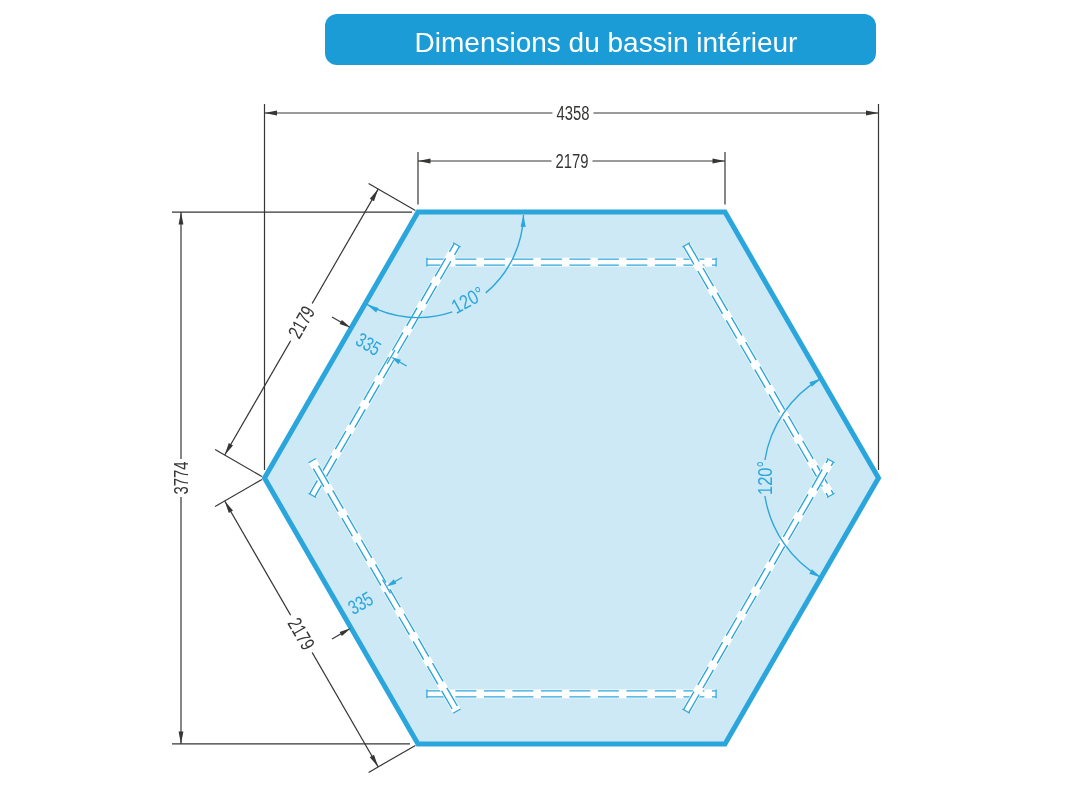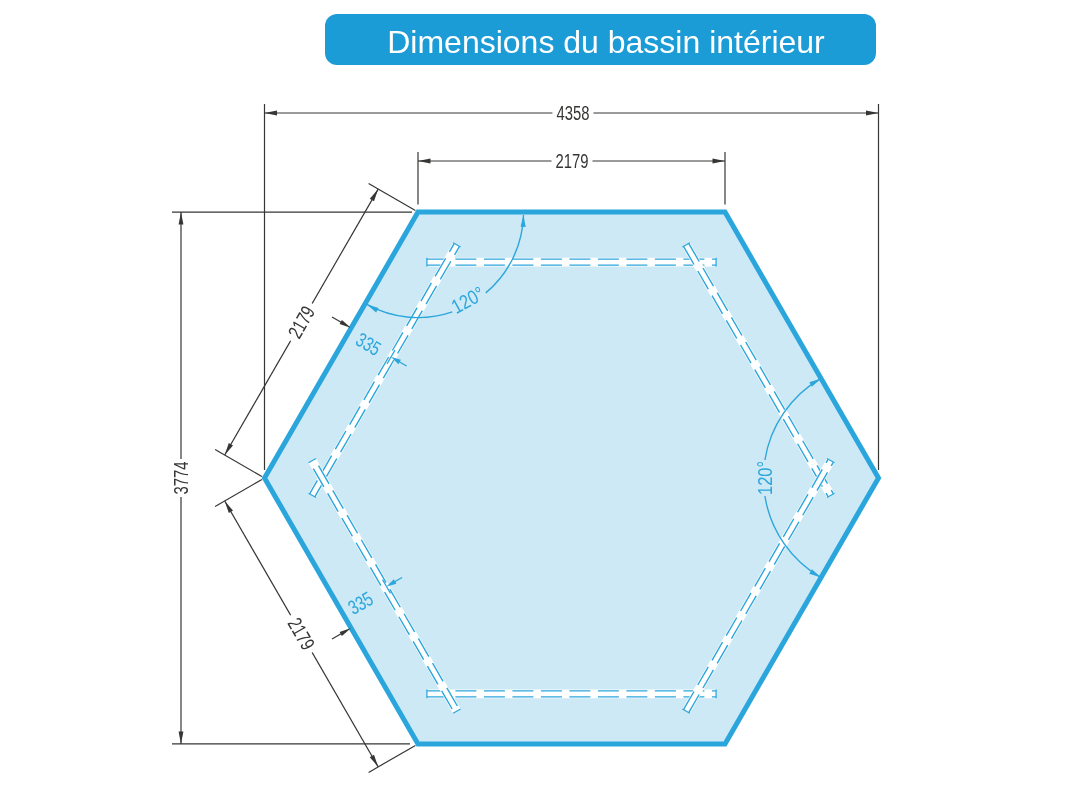--- a/index.html
+++ b/index.html
@@ -97,14 +97,14 @@
       <line x1="406.6" y1="366.0" x2="397.9" y2="361.0" stroke="#2ca6db" stroke-width="1.4" stroke-linecap="butt"></line>
       <polygon points="391.0,357.0 400.9,359.8 398.4,364.2" fill="#2ca6db"></polygon>
       <line x1="387.0" y1="363.9" x2="395.0" y2="350.1" stroke="#2ca6db" stroke-width="1.2" stroke-linecap="butt"></line>
       <text x="360.5" y="610.0" font-size="20" fill="#2ca6db" text-anchor="middle" textLength="25" lengthAdjust="spacingAndGlyphs" transform="rotate(-30 360.5 603.0)">335</text>
       <line x1="402.1" y1="577.5" x2="393.4" y2="582.5" stroke="#2ca6db" stroke-width="1.4" stroke-linecap="butt"></line>
       <polygon points="386.5,586.5 393.9,579.3 396.4,583.7" fill="#2ca6db"></polygon>
       <line x1="382.5" y1="579.6" x2="390.5" y2="593.4" stroke="#2ca6db" stroke-width="1.2" stroke-linecap="butt"></line>
     </svg>
 <div style="position:absolute;left:325px;top:14px;width:551px;height:51px;background:#1b9cd6;border-radius:12px;"></div>
 <div style="position:absolute;left:325px;top:14px;width:551px;height:51px;display:flex;align-items:center;justify-content:center;">
-<span style="font-family:'Liberation Sans',sans-serif;font-size:32px;color:#ffffff;white-space:nowrap;margin-top:6px;margin-left:11px;">Dimensions du bassin intérieur</span>
+<span style="font-family:'Liberation Sans',sans-serif;font-size:28px;color:#ffffff;white-space:nowrap;margin-top:6px;margin-left:11px;">Dimensions du bassin intérieur</span>
     </div>
 </div>
 </body></html>

